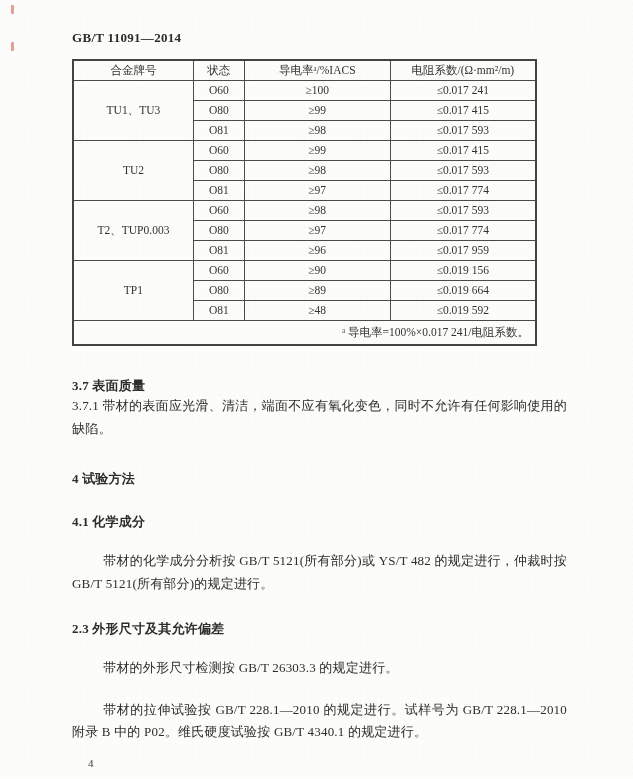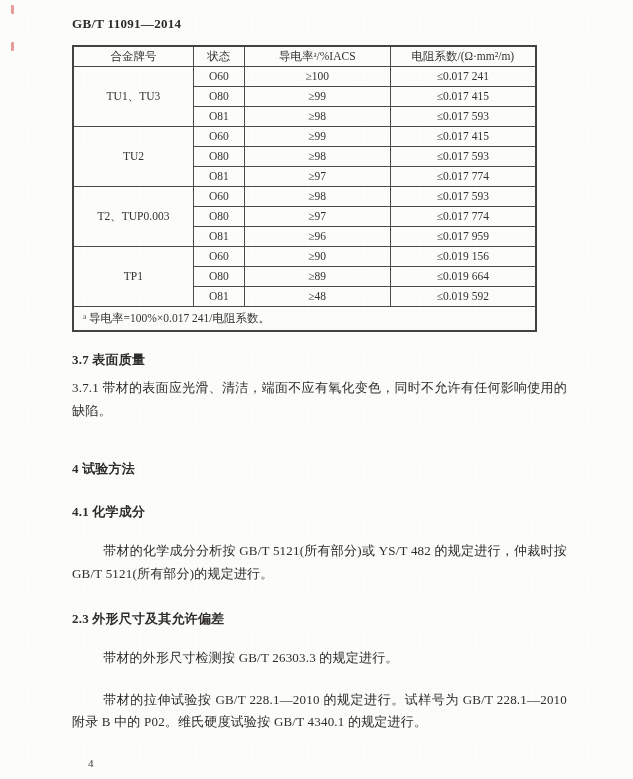--- a/index.html
+++ b/index.html
@@ -6,21 +6,21 @@
   body {
     width: 633px; height: 779px;
     background: #fcfcfa;
     background-image: radial-gradient(rgba(0,0,0,0.015) 1px, transparent 1px);
     background-size: 7px 7px;
     font-family: "Liberation Serif", "DejaVu Serif", serif;
     color: #2e2d2b;
     overflow: hidden;
     position: relative;
   }
-  .page { position: relative; width: 633px; height: 779px; box-sizing: border-box; padding: 16px 66px 0 72px; }
+  .page { position: relative; width: 633px; height: 779px; box-sizing: border-box; padding: 30px 66px 0 72px; }
 
   .red-mark { position: absolute; width: 3px; height: 9px; background: rgba(214,76,66,0.55); border-radius: 1px; }
   .red-mark.m1 { left: 11px; top: 5px; }
   .red-mark.m2 { left: 11px; top: 42px; }
 
   .doc-header { font-size: 13px; font-weight: bold; letter-spacing: 0.3px; }
 
   .table-caption { text-align: center; font-size: 13px; font-weight: bold; margin-top: 25px; letter-spacing: 1px; }
 
   table.props {
@@ -39,36 +39,36 @@
     padding: 0 3px;
     font-weight: normal;
     line-height: 1.1;
   }
   table.props { border: 2px solid #44433f; }
   table.props col.c-alloy { width: 26%; }
   table.props col.c-state { width: 11%; }
   table.props col.c-cond  { width: 31.5%; }
   table.props col.c-res   { width: 31.5%; }
   table.props td.footnote {
-    text-align: left;
+    text-align: right;
     padding: 2px 6px 2px 9px;
     font-size: 11.5px;
   }
 
-  .sec-h { font-size: 13px; font-weight: bold; margin-top: 19px; letter-spacing: 0.2px; }
-  .sec-h.chapter { margin-top: 38px; }
+  .sec-h { font-size: 13px; font-weight: bold; margin-top: 31px; letter-spacing: 0.2px; }
+  .sec-h.chapter { margin-top: 30px; }
   .sec-h.sub { margin-top: 25px; }
   .sec-p {
     font-size: 13px;
     line-height: 22.5px;
     margin-top: 19px;
     text-align: justify;
     letter-spacing: 0.2px;
   }
-  .sec-p.tight { margin-top: 8px; }
+  .sec-p.tight { margin-top: 0; }
   .sec-p.indent { text-indent: 2.4em; }
 
   .page-number { position: absolute; left: 88px; top: 757px; font-size: 11px; color: #3a3935; }
 </style>
 </head>
 <body>
 
 <div class="page">
 
   <span class="red-mark m1"></span>

